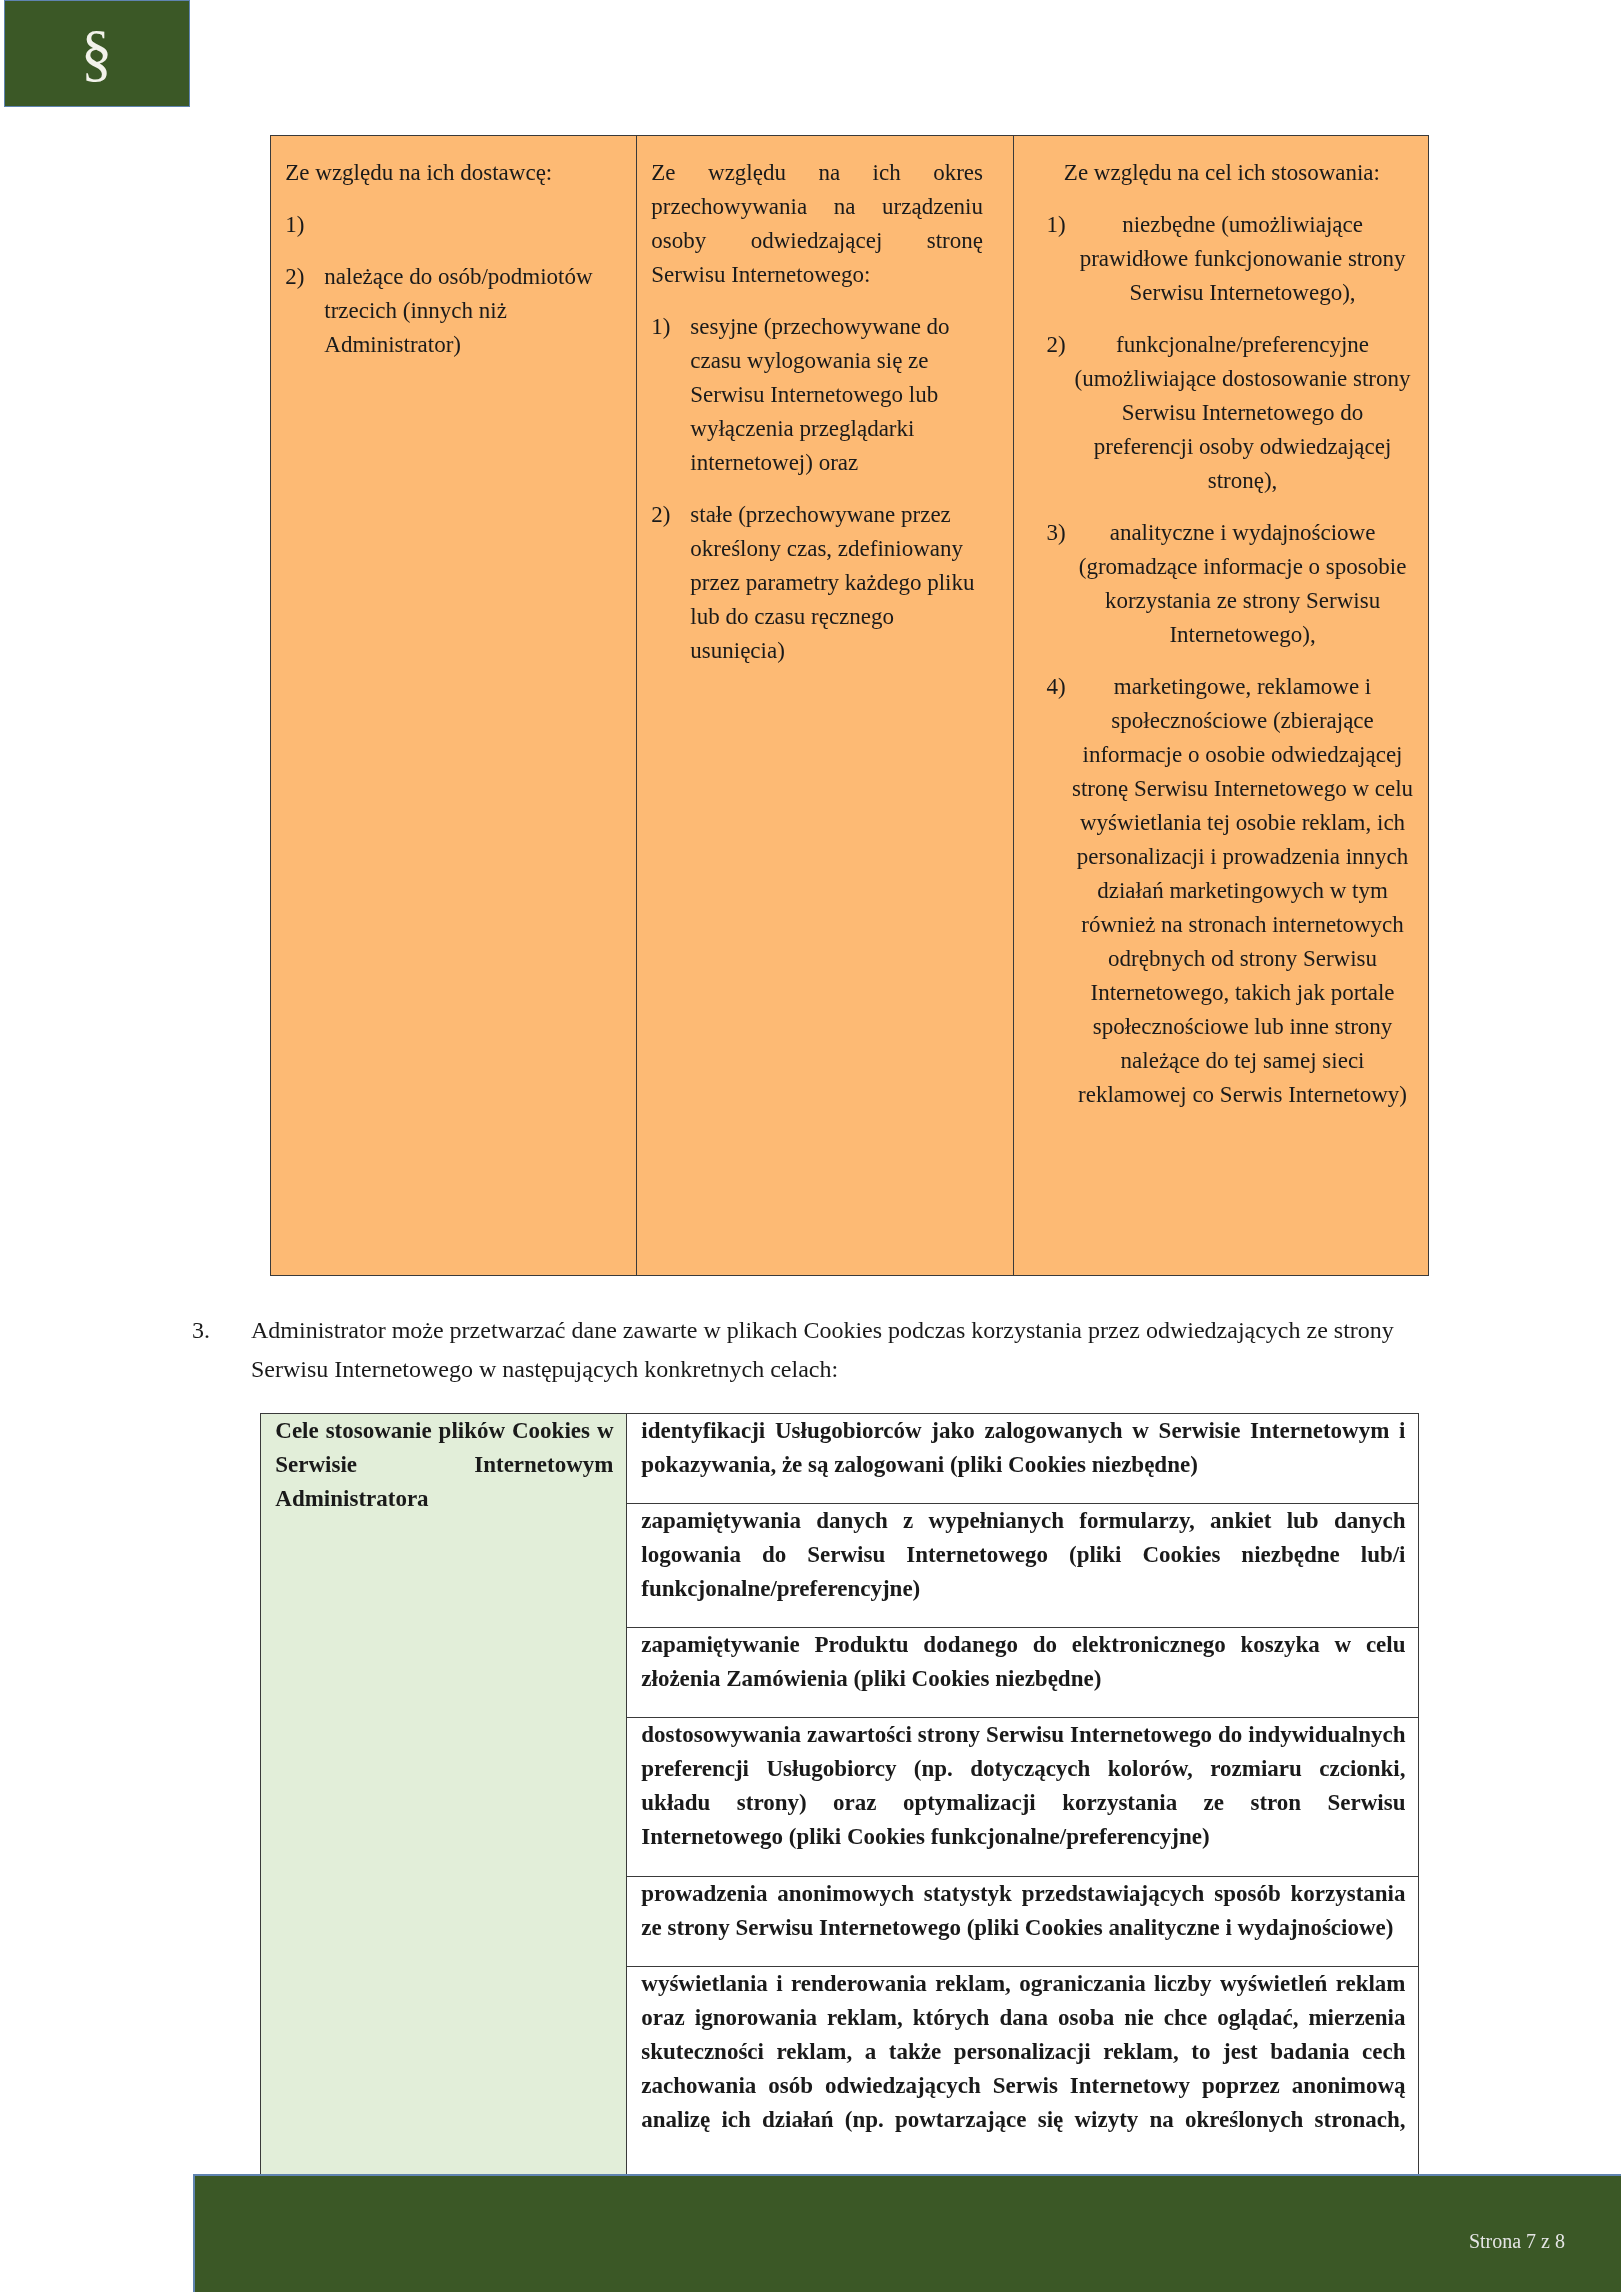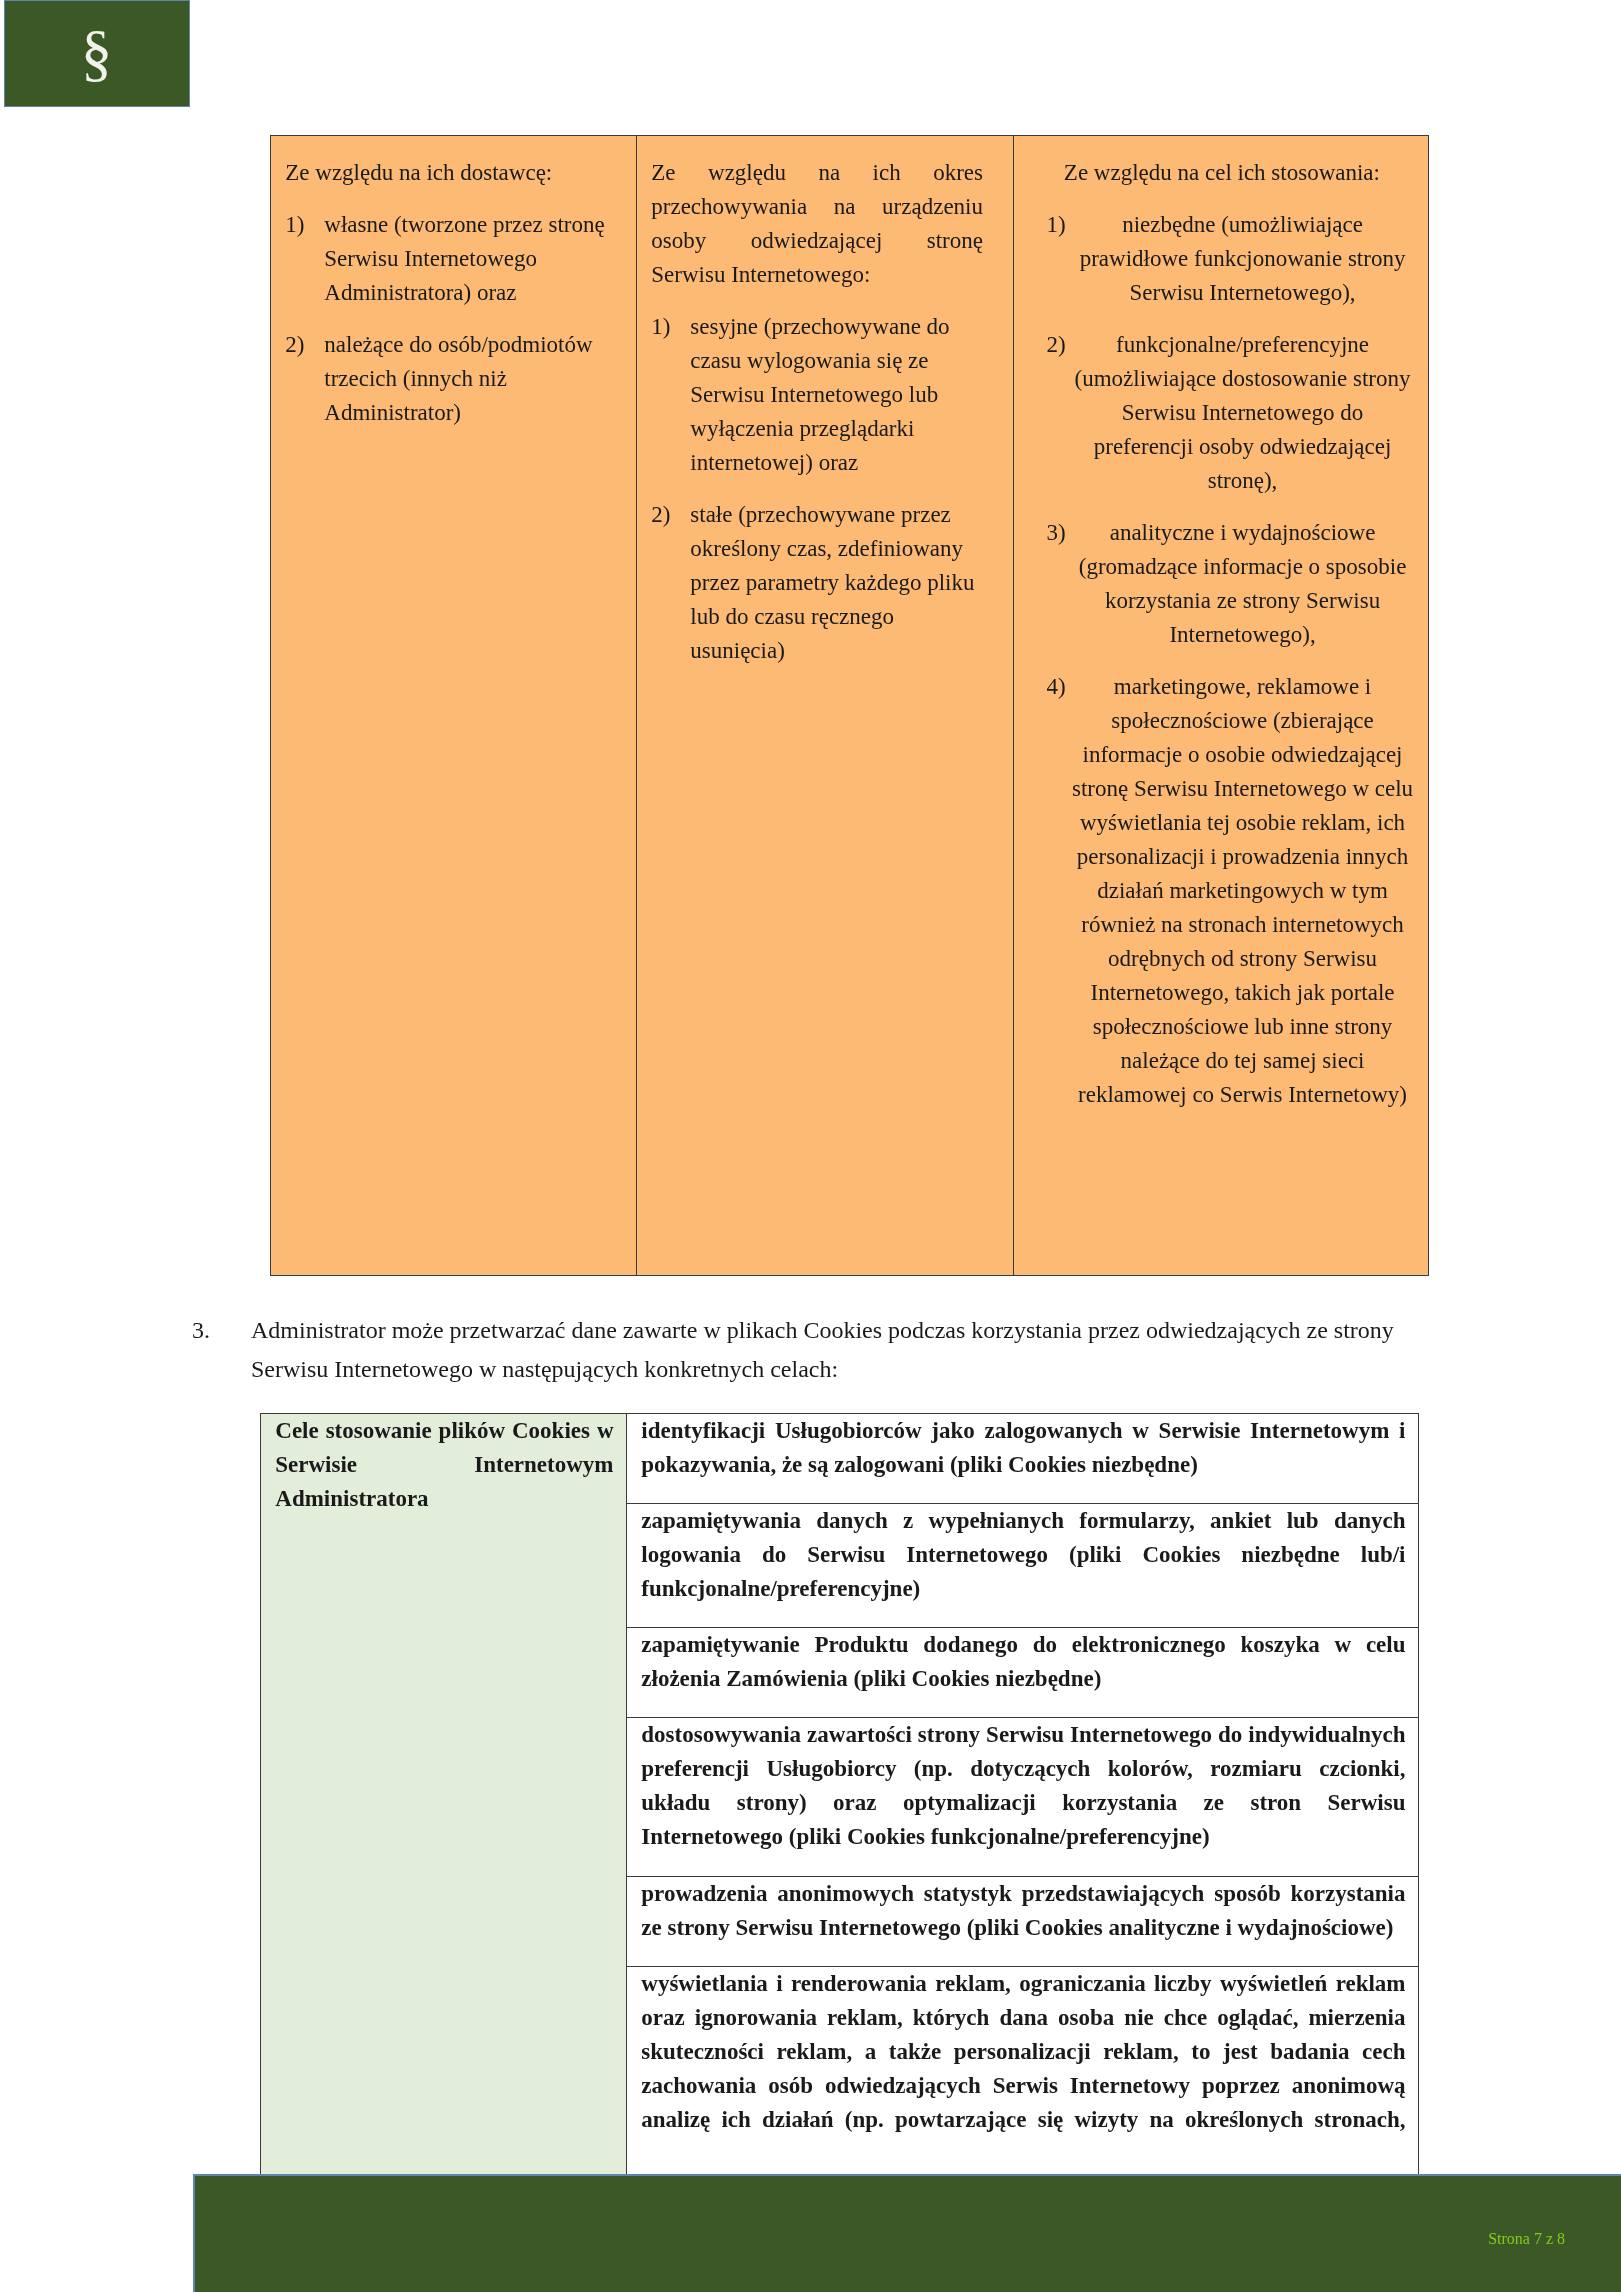--- a/index.html
+++ b/index.html
@@ -3,21 +3,21 @@
 <meta charset="utf-8">
 <style>
   html,body{margin:0;padding:0;}
   body{width:1622px;height:2293px;position:relative;background:#ffffff;overflow:hidden;
        font-family:"Liberation Serif","DejaVu Serif",serif;color:#1a1a1a;}
   .header-box{position:absolute;left:3.6px;top:0;width:186px;height:107px;background:#3b5826;
        border:1.8px solid #5f84b0;box-sizing:border-box;display:flex;align-items:center;justify-content:center;}
   .header-box span{color:#f2f2ea;font-size:63px;line-height:1;}
   .footer-bar{position:absolute;left:193px;top:2174px;width:1433px;height:125px;background:#3b5826;
        border-top:2.7px solid #5f84b0;border-left:2.7px solid #5f84b0;box-sizing:border-box;}
-  .footer-bar .page{position:absolute;right:61px;top:54px;color:#84cc16;font-size:16px;}
+  .footer-bar .page{position:absolute;right:61px;top:54px;color:#e5e5e5;font-size:20px;}
 
   
   .t1{position:absolute;left:270px;top:135px;width:1159px;height:1141px;border:1.8px solid #3a3a3a;
       box-sizing:border-box;background:#fdba74;display:flex;}
   .t1 .col{box-sizing:border-box;padding:19.7px 14.3px 0 14.3px;font-size:23px;line-height:34px;}
   .t1 .c1{width:366px;border-right:1.8px solid #3a3a3a;}
   .t1 .c2{width:377px;border-right:1.8px solid #3a3a3a;padding-left:14.3px;padding-right:30px;}
   .t1 .c3{flex:1;padding-left:14.3px;padding-right:12.5px;text-align:center;}
   .head{margin:0 0 18px 0;}
   .just{text-align:justify;text-align-last:left;}
@@ -47,21 +47,20 @@
 
 <div class="header-box">
   <span>§</span>
 </div>
 
 <div class="t1">
   <div class="col c1">
     <p class="head">Ze względu na ich dostawcę:</p>
     <div class="item">
       <span class="num">1)</span>
-      <span class="txt">własne (tworzone przez stronę Serwisu Internetowego Administratora) oraz</span>
     </div>
     <div class="item">
       <span class="num">2)</span>
       <span class="txt">należące do osób/podmiotów trzecich (innych niż Administrator)</span>
     </div>
   </div>
   <div class="col c2">
     <p class="head just">Ze względu na ich okres przechowywania na urządzeniu osoby odwiedzającej stronę Serwisu Internetowego:</p>
     <div class="item">
       <span class="num">1)</span>

